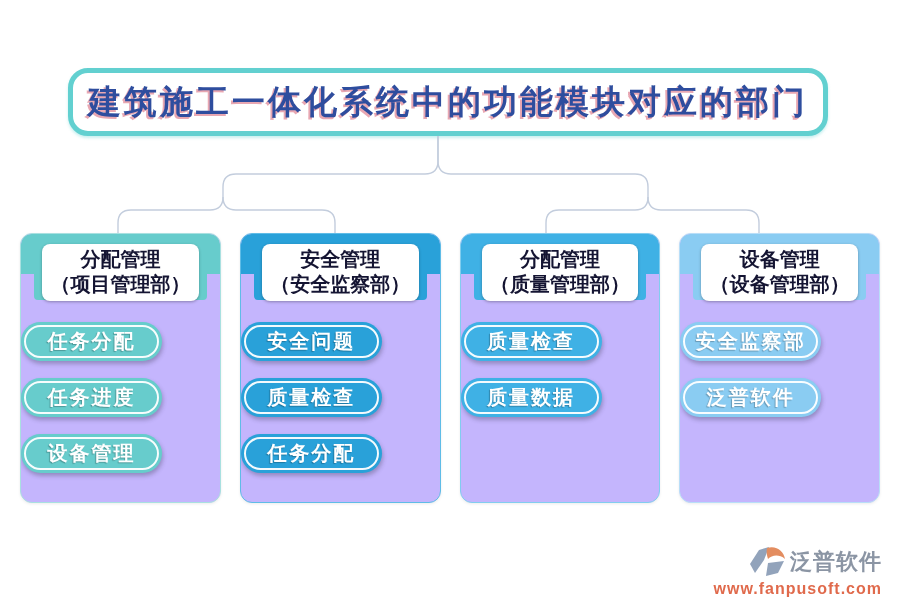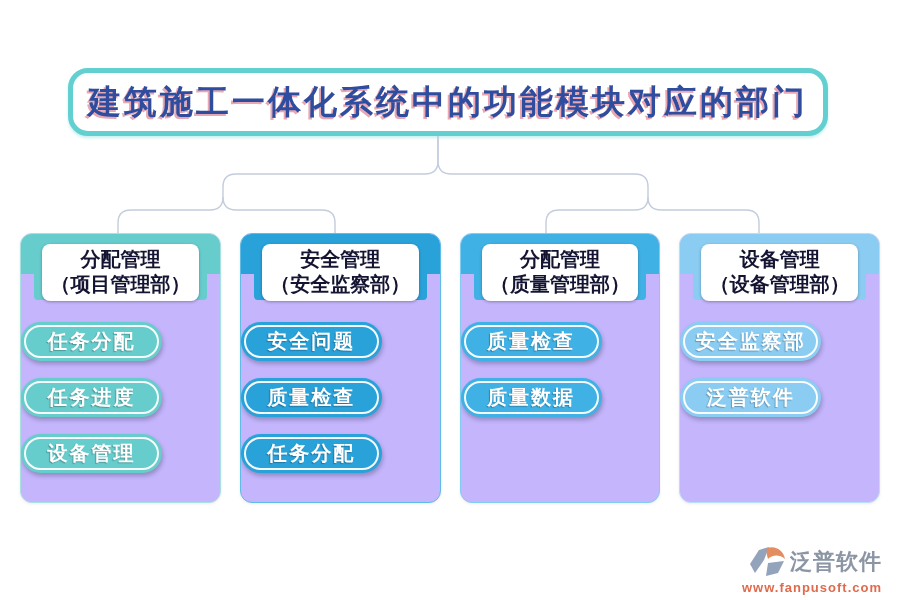--- a/index.html
+++ b/index.html
@@ -47,21 +47,21 @@
     border:2px solid rgba(255,255,255,.95);border-radius:17px;pointer-events:none;
   }
   .pill span{
     font-size:20px;font-weight:bold;letter-spacing:2px;color:#ffffff;
     text-shadow:-1px 1px 1px rgba(0,0,0,.25);white-space:nowrap;
   }
   
   .footer{position:absolute;right:18px;top:545px;display:flex;flex-direction:column;align-items:flex-end;}
   .footer .row{display:flex;align-items:center;gap:3px;}
   .brand-name{font-size:22px;font-weight:bold;color:#8b95a4;letter-spacing:1px;}
-  .brand-url{font-size:13px;font-weight:bold;color:#e06a4c;letter-spacing:1px;margin-top:1px;}
+  .brand-url{font-size:16px;font-weight:bold;color:#e06a4c;letter-spacing:1px;margin-top:1px;}
 </style>
 </head>
 <body>
 
 <div class="stage">
 
   <div class="title-box">
     <span>建筑施工一体化系统中的功能模块对应的部门</span>
   </div>
 

